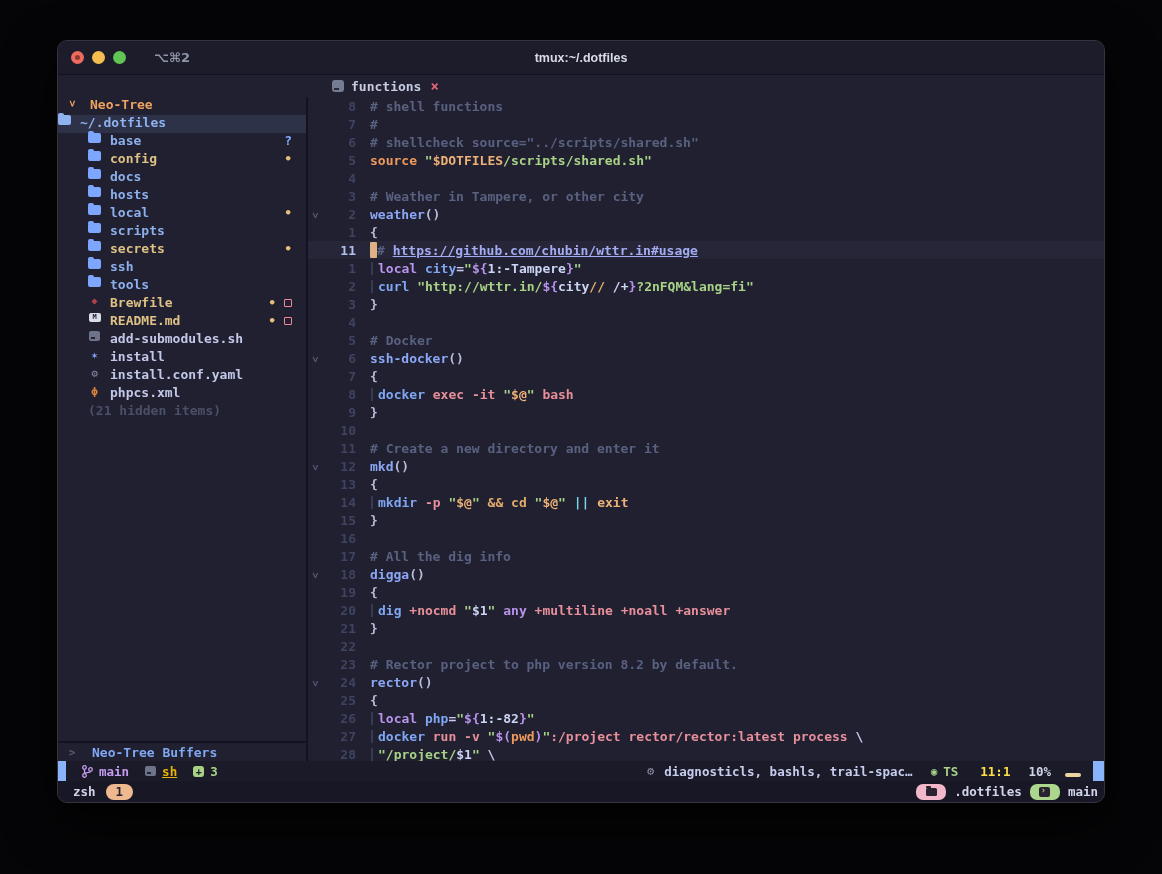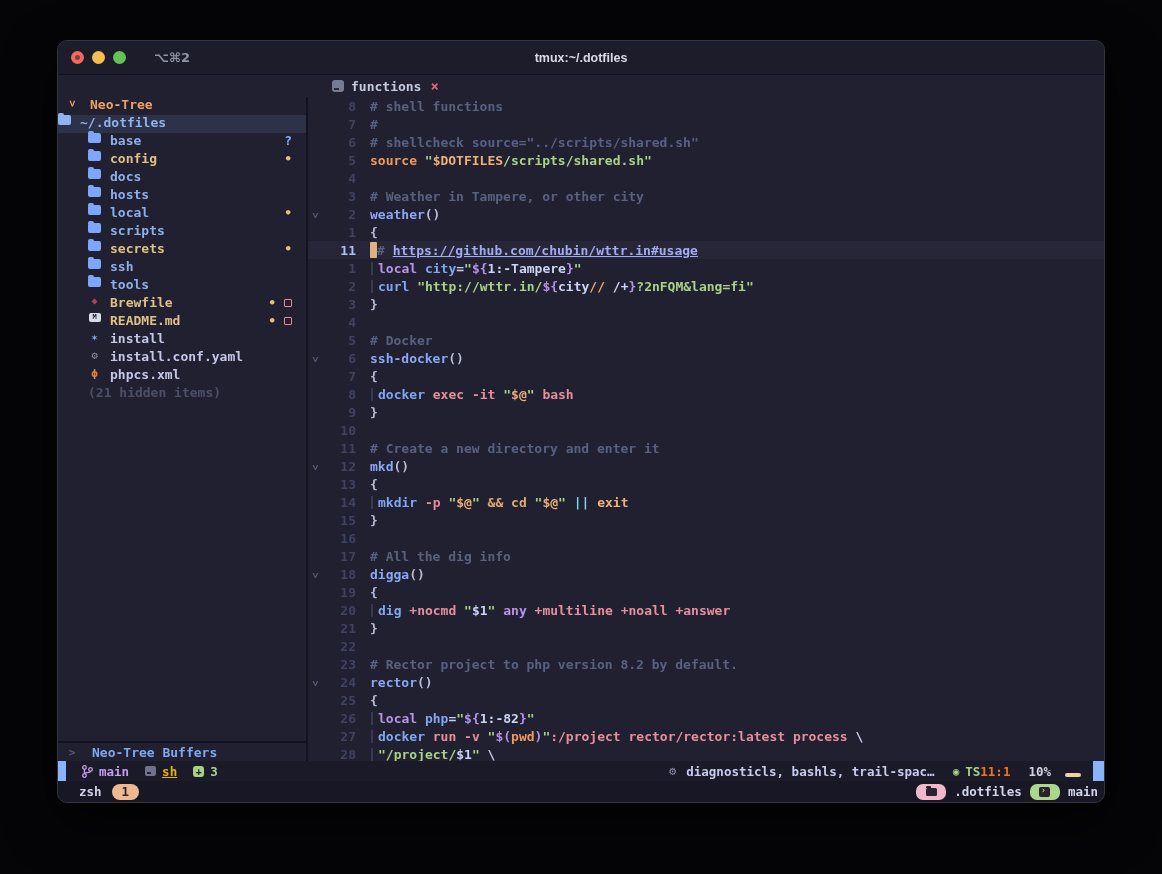--- a/index.html
+++ b/index.html
@@ -109,29 +109,29 @@
   .sl-branch { color:#c49df0; }
   .sl-ft { color:#eab308;text-decoration:underline; }
   .sl-added { color:#a8d387; }
   .plusbox { width:11px; height:11px; background:#a8d387; border-radius:3px; color:#1b1a29; font-size:10px;
     line-height:11px; text-align:center; font-weight:bold; }
   .sl-right { position:absolute; right:0; top:0; bottom:0; display:flex; align-items:center; }
   .sl-gear { color:#8a8fa8; font-size:12px; margin-right:10px; }
   .sl-lsp { color:#c6cced; }
   .sl-ts { display:flex; align-items:center; gap:6px; color:#a8d387; margin-left:18px; }
   .ts-dot { color:#a8d387; font-size:11px; }
-  .sl-pos { color:#f97316; }
+  .sl-pos { color:#fde047; margin-left:22px; }
   .sl-pct { color:#d0d4e8; margin-left:18px; }
   .macro-bar { width:16px; height:4px; background:#ecd5a0; border-radius:2px; margin:8px 0 0 14px; }
   .sl-scroll { width:11px; height:100%; background:#89b4fa; margin-left:12px; }
 
   
   .tmuxbar { height:21px; background:#181726; flex:0 0 auto; display:flex; align-items:center;
     font-size:12.5px; font-weight:bold; color:#d0d4e8; position:relative; }
-  .tm-shell { margin-left:21px; }
+  .tm-shell { margin-left:15px; }
   .tm-pill { margin-left:10px; background:#efb98f; color:#2a2230; border-radius:8px; height:16px;
     padding:0 10px; display:flex; align-items:center; font-weight:bold; }
   .tm-right { position:absolute; right:6px; top:0; bottom:0; display:flex; align-items:center; gap:8px; }
   .badge { height:16px; width:30px; border-radius:7px; display:flex; align-items:center; justify-content:center; }
   .badge.pink { background:#f2b8ca; }
   .badge.green { background:#abd68c; }
   .badge .bfold { width:11px; height:8px; background:#2a2230; border-radius:1.5px; position:relative; display:inline-block; }
   .badge .bfold::before { content:""; position:absolute; left:0; top:-2px; width:5px; height:2.5px; background:#2a2230; border-radius:1px 1px 0 0; }
   .badge .bterm { width:11px; height:10px; background:#2a2230; border-radius:2px; position:relative; display:inline-block; }
   .badge .bterm::after { content:"›"; position:absolute; left:1.5px; top:-1px; color:#abd68c; font-size:8px; }
@@ -175,20 +175,21 @@
             <div class="trow titem t-yellow"><span class="icon-folder"></span><span class="">config</span><span class="grow"></span><span class="badges"><span class="dot">•</span></span></div>
             <div class="trow titem "><span class="icon-folder"></span><span class="">docs</span><span class="grow"></span></div>
             <div class="trow titem "><span class="icon-folder"></span><span class="">hosts</span><span class="grow"></span></div>
             <div class="trow titem "><span class="icon-folder"></span><span class="">local</span><span class="grow"></span><span class="badges"><span class="dot">•</span></span></div>
             <div class="trow titem "><span class="icon-folder"></span><span class="">scripts</span><span class="grow"></span></div>
             <div class="trow titem t-yellow"><span class="icon-folder"></span><span class="">secrets</span><span class="grow"></span><span class="badges"><span class="dot">•</span></span></div>
             <div class="trow titem "><span class="icon-folder"></span><span class="">ssh</span><span class="grow"></span></div>
             <div class="trow titem "><span class="icon-folder"></span><span class="">tools</span><span class="grow"></span></div>
             <div class="trow titem t-yellow"><span class="ficon gem">◆</span><span class="">Brewfile</span><span class="grow"></span><span class="badges"><span class="dot">•</span><span class="sq"></span></span></div>
             <div class="trow titem t-yellow"><span class="ficon"><span class="mdbox">M</span></span><span class="">README.md</span><span class="grow"></span><span class="badges"><span class="dot">•</span><span class="sq"></span></span></div>
+            <div class="trow titem t-fg"><span class="ficon"><span class="shbox"></span></span><span class="">add-submodules.sh</span><span class="grow"></span></div>
             <div class="trow titem t-fg"><span class="ficon star">✶</span><span class="">install</span><span class="grow"></span></div>
             <div class="trow titem t-fg"><span class="ficon gear">⚙</span><span class="">install.conf.yaml</span><span class="grow"></span></div>
             <div class="trow titem t-fg"><span class="ficon phpic">ϕ</span><span class="">phpcs.xml</span><span class="grow"></span></div>
           </div>
         <div class="trow titem t-dim">(21 hidden items)</div>
       </div>
       <div class="hsep"></div>
       <div class="buffers-head">
         <span class="chev gray" style="transform:none">&gt;</span>
         <span style="margin-left:14px">Neo-Tree Buffers</span>

